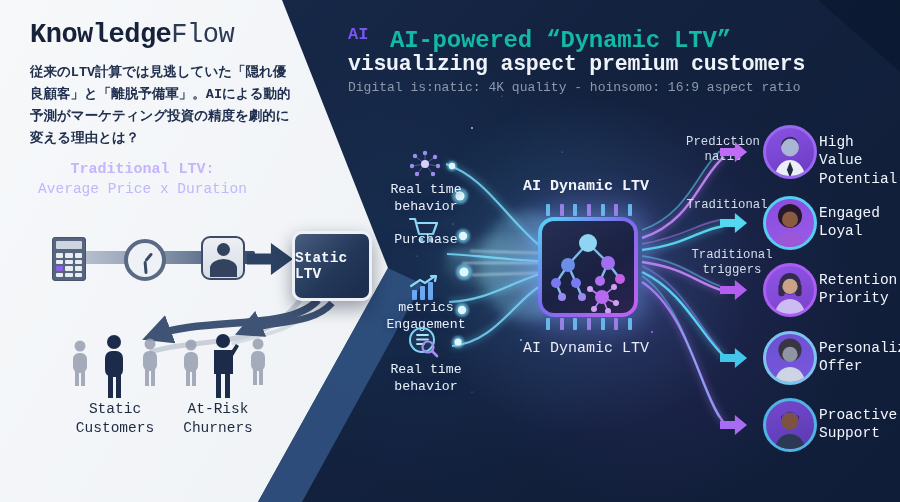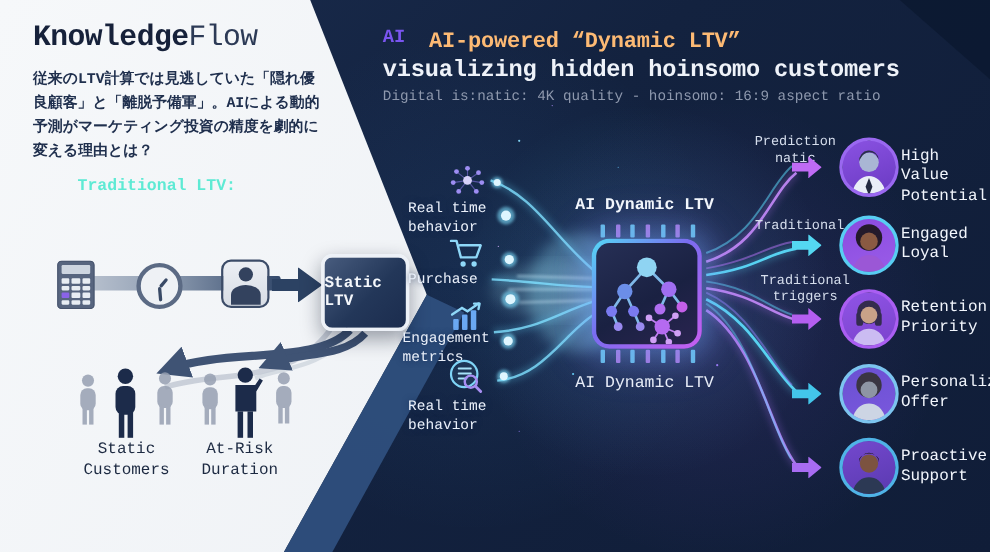--- a/index.html
+++ b/index.html
@@ -24,21 +24,21 @@
     box-shadow:0 0 6px 2px rgba(170,120,250,.8),
       31px 88px 0 -1px #5fb9ee, 74px 42px 0 -1.5px #8f7bf0, 129px -86px 0 -1px #7fd0f2,
       159px -118px 0 -1.5px #a78bf2, 178px 126px 0 -1px #62c8f0, 129px 178px 0 -1.5px #8f7bf0,
       219px -62px 0 -1.5px #5fb9ee, 309px 118px 0 -1px #9a7bf5, 110px 10px 0 -1.5px #c9a8f8;}
   .txt{position:absolute;}
   
   .logo{left:30px;top:20px;font-size:27px;letter-spacing:-.5px;color:#16213a;}
   .logo b{font-weight:800;}
   .logo span{font-weight:400;color:#2c3a56;}
   .jp{left:30px;top:62px;width:264px;font-size:13.5px;font-weight:600;line-height:1.62;color:#20304e;}
-  .trad{left:35px;top:160px;width:215px;text-align:center;color:#5eead4;line-height:1.3;}
+  .trad{left:35px;top:160px;width:215px;text-align:center;color:#c4b5fd;line-height:1.3;}
   .trad .t1{font-weight:800;font-size:15px;}
   .trad .t2{font-size:14.5px;}
   .conn-bar{position:absolute;left:55px;top:251px;width:200px;height:13px;border-radius:2px;
     background:linear-gradient(90deg,#c6cdd8,#93a1b5 45%,#33496b);}
   .calc{position:absolute;left:52px;top:237px;width:34px;height:44px;border-radius:4px;
     background:#57657f;box-shadow:inset 0 0 0 1px #47546d;}
   .calc .scr{position:absolute;left:4px;top:4px;width:26px;height:8px;background:#cdd5e0;border-radius:1px;}
   .calc .keys{position:absolute;left:4px;top:16px;width:26px;height:24px;
     display:grid;grid-template-columns:repeat(3,1fr);gap:2px;}
   .calc .keys i{background:#e8edf3;border-radius:1px;}
@@ -58,26 +58,26 @@
     background:linear-gradient(135deg,#485c7e 0%,#233759 55%,#1b2c4e 100%);
     border:3px solid #edf1f7;box-sizing:border-box;box-shadow:0 7px 18px rgba(8,18,38,.4);
     display:flex;align-items:center;justify-content:center;}
   .static-box span{color:#f4f7fb;font-weight:700;font-size:14.5px;}
   .grp{position:absolute;}
   .grp-label{text-align:center;font-size:14.5px;color:#1d2a42;line-height:1.28;}
   .gl1{left:55px;top:400px;width:120px;}
   .gl2{left:168px;top:400px;width:100px;}
   
   .hdr-badge{left:348px;top:25px;font-size:17px;font-weight:800;color:#7a55f0;}
-  .hdr-l1{left:390px;top:27px;font-size:20px;font-weight:700;color:#fdba74;letter-spacing:-.2px;}
+  .hdr-l1{left:390px;top:27px;font-size:24px;font-weight:700;color:#14b8a6;letter-spacing:-.2px;}
   .hdr-l2{left:348px;top:52px;font-size:21.5px;font-weight:700;color:#eef2f9;letter-spacing:-.2px;}
   .hdr-sub{left:348px;top:80px;font-size:13px;color:#8e98ad;}
   
   .in-ic{position:absolute;}
-  .in-lb{position:absolute;width:110px;font-size:13.2px;line-height:1.3;
+  .in-lb{position:absolute;width:110px;text-align:center;font-size:13.2px;line-height:1.3;
     color:#eaf0fa;text-shadow:0 0 6px rgba(20,40,80,.8);}
   
   .chip-frame{position:absolute;left:538px;top:217px;width:100px;height:100px;border-radius:16px;
     background:linear-gradient(135deg,#54daf6,#7a6cf0 45%,#c95ef0);padding:4px;box-sizing:border-box;
     box-shadow:0 0 26px 6px rgba(100,190,255,.35), 0 0 40px 10px rgba(170,90,240,.22);}
   .chip-core{width:100%;height:100%;border-radius:12px;
     background:linear-gradient(150deg,#262f55,#1a2142 55%,#2a2450);overflow:hidden;}
   .pins{position:absolute;left:546px;width:86px;display:flex;justify-content:space-between;}
   .pins i{width:4px;height:12px;border-radius:1px;}
   .pins.top{top:204px;}.pins.bot{top:318px;}
@@ -200,20 +200,21 @@
     <path d="M318,300 C288,332 206,316 152,336" fill="none" stroke="#3f5374" stroke-width="7.5" marker-end="url(#ahd)"></path>
     <path d="M332,303 C312,326 270,320 244,331" fill="none" stroke="#3f5374" stroke-width="7" marker-end="url(#ahd)"></path>
   </svg>
 
   <div class="txt logo">
     <b>Knowledge</b><span>Flow</span>
   </div>
   <div class="txt jp">従来のLTV計算では見逃していた「隠れ優良顧客」と「離脱予備軍」。AIによる動的予測がマーケティング投資の精度を劇的に変える理由とは？</div>
   <div class="txt trad">
     <div class="t1">Traditional LTV:</div>
+    <div class="t2">Average Price x Duration</div>
   </div>
 
   <div class="conn-bar"></div>
   <div class="calc">
     <div class="scr"></div>
     <div class="keys">
         <i></i>
         <i></i>
         <i></i>
         <i></i>
@@ -276,26 +277,26 @@
         <rect x="36" y="42" width="5" height="24"></rect>
         <rect x="45" y="42" width="5" height="24"></rect>
     </g>
   </svg>
   <div class="txt grp-label gl1">
       <div>Static</div>
       <div>Customers</div>
   </div>
   <div class="txt grp-label gl2">
     <div>At-Risk</div>
-      <div>Duration</div>
+      <div>Churners</div>
   </div>
 
   <div class="txt hdr-badge">AI</div>
   <div class="txt hdr-l1">AI-powered “Dynamic LTV”</div>
-  <div class="txt hdr-l2">visualizing hidden hoinsomo customers</div>
+  <div class="txt hdr-l2">visualizing aspect premium customers</div>
   <div class="txt hdr-sub">Digital is:natic: 4K quality - hoinsomo: 16:9 aspect ratio</div>
 
   <svg class="in-ic" style="left:405px;top:148px" width="40" height="32" viewBox="0 0 40 32">
     <g stroke="#8a78ea" stroke-width="1" opacity=".55">
       <line x1="20" y1="16" x2="20" y2="5"></line>
         <line x1="20" y1="16" x2="30" y2="9"></line>
         <line x1="20" y1="16" x2="33" y2="18"></line>
       <line x1="20" y1="16" x2="28" y2="26"></line>
         <line x1="20" y1="16" x2="12" y2="26"></line>
         <line x1="20" y1="16" x2="7" y2="18"></line>
@@ -315,36 +316,36 @@
   <div class="in-lb" style="left:371px;top:181px">
     <div>Real time</div>
       <div>behavior</div>
   </div>
 
   <svg class="in-ic" style="left:408px;top:216px" width="34" height="28" viewBox="0 0 34 28">
     <path d="M2,3 h5 l4,15 h14 l4,-11 h-19" fill="none" stroke="#8fd8f8" stroke-width="2.2" stroke-linejoin="round" stroke-linecap="round"></path>
     <circle cx="13" cy="24" r="2.4" fill="#8fd8f8"></circle>
       <circle cx="23" cy="24" r="2.4" fill="#8fd8f8"></circle>
   </svg>
-  <div class="in-lb" style="left:371px;top:245px">
+  <div class="in-lb" style="left:371px;top:231px">
     <div>Purchase</div>
   </div>
 
   <svg class="in-ic" style="left:406px;top:274px" width="36" height="26" viewBox="0 0 36 26">
     <g fill="#6aa8f2">
         <rect x="6" y="16" width="5" height="10" rx="1"></rect>
         <rect x="14" y="12" width="5" height="14" rx="1"></rect>
         <rect x="22" y="8" width="5" height="18" rx="1"></rect>
       </g>
     <path d="M5,12 L14,6 L19,9 L29,2" fill="none" stroke="#8fd8f8" stroke-width="2.2" stroke-linecap="round"></path>
     <path d="M29,2 l-5,0 m5,0 l-1,5" stroke="#8fd8f8" stroke-width="2.2" stroke-linecap="round" fill="none" transform="translate(1,0)"></path>
   </svg>
   <div class="in-lb" style="left:366px;top:299px;width:120px">
-    <div>Engagement</div>
-      <div>metrics</div>
+    <div>metrics</div>
+      <div>Engagement</div>
   </div>
 
   <svg class="in-ic" style="left:406px;top:326px" width="36" height="34" viewBox="0 0 36 34">
     <circle cx="16" cy="14" r="12" fill="rgba(127,212,246,.08)" stroke="#7fd4f6" stroke-width="2"></circle>
     <g stroke="#a8e2f8" stroke-width="1.8" stroke-linecap="round">
       <line x1="11" y1="9" x2="22" y2="9"></line>
         <line x1="11" y1="13.5" x2="22" y2="13.5"></line>
         <line x1="11" y1="18" x2="18" y2="18"></line>
     </g>
     <circle cx="22" cy="21" r="5.5" fill="none" stroke="#a88ef2" stroke-width="2.2"></circle>
@@ -401,21 +402,21 @@
             <circle cx="74" cy="82" r="3"></circle>
             <circle cx="52" cy="88" r="3"></circle>
             <circle cx="66" cy="90" r="3"></circle>
           </g>
       </svg>
     </div>
   </div>
   <div class="txt chip-lbl-top">AI Dynamic LTV</div>
   <div class="txt chip-lbl-bot">AI Dynamic LTV</div>
 
-  <div class="out-lb" style="left:680px;top:122px">
+  <div class="out-lb" style="left:680px;top:135px">
     <div>Prediction</div>
       <div>natic</div>
   </div>
   <div class="out-lb" style="left:684px;top:198px">
     <div>Traditional</div>
   </div>
   <div class="out-lb" style="left:689px;top:248px">
     <div>Traditional</div>
       <div>triggers</div>
   </div>

